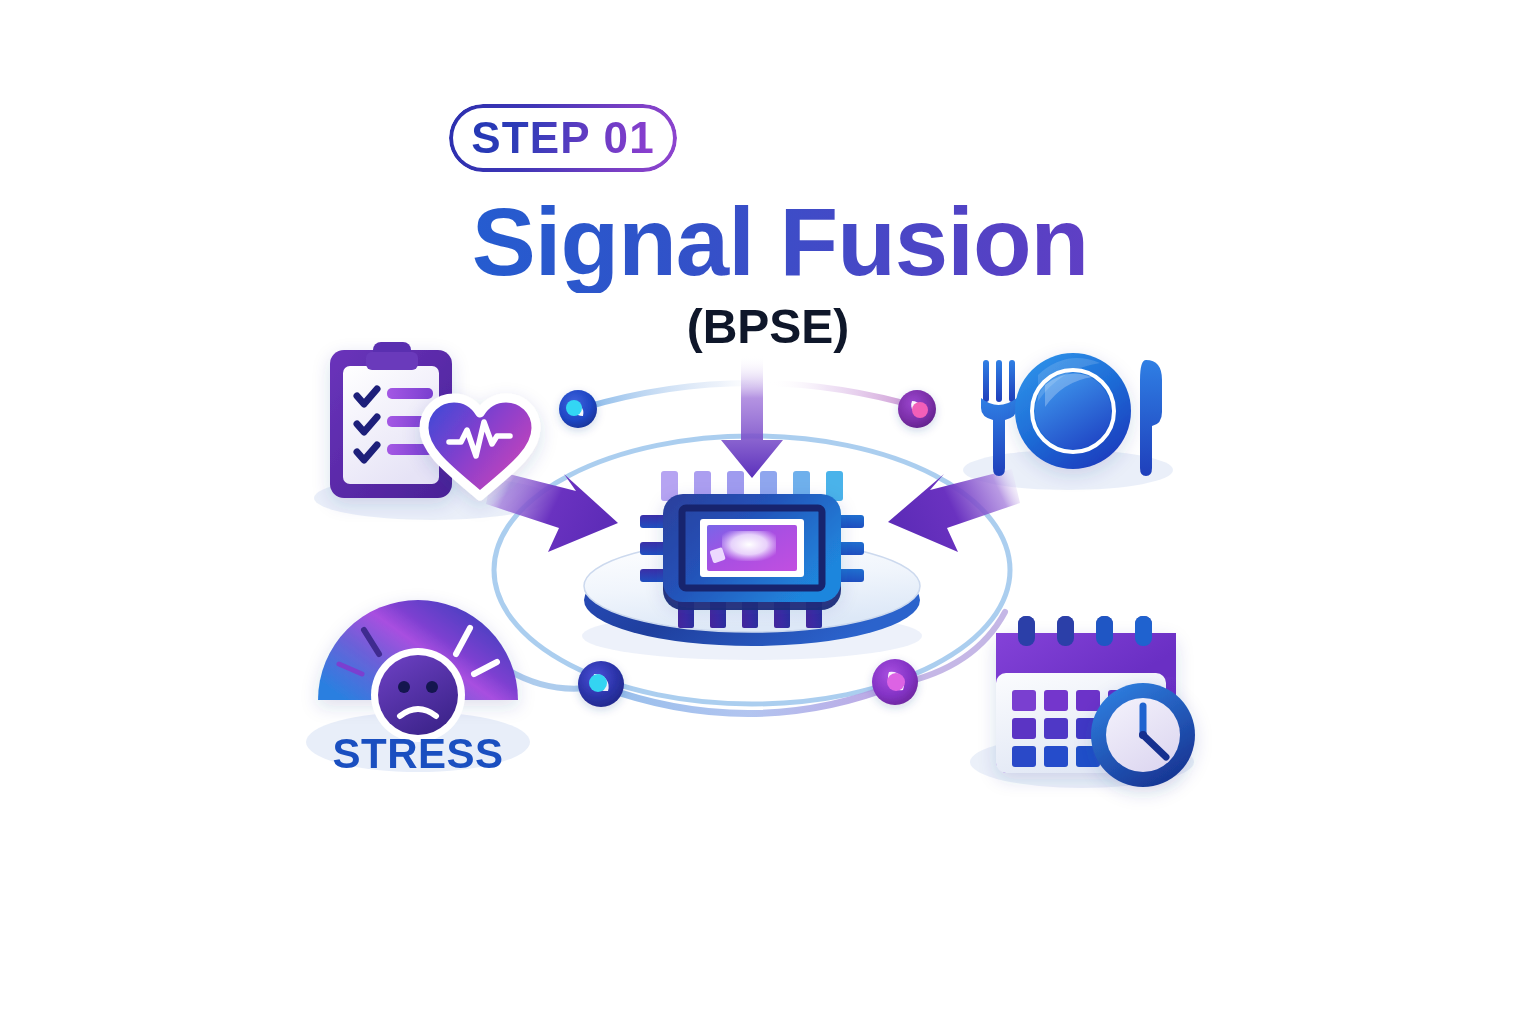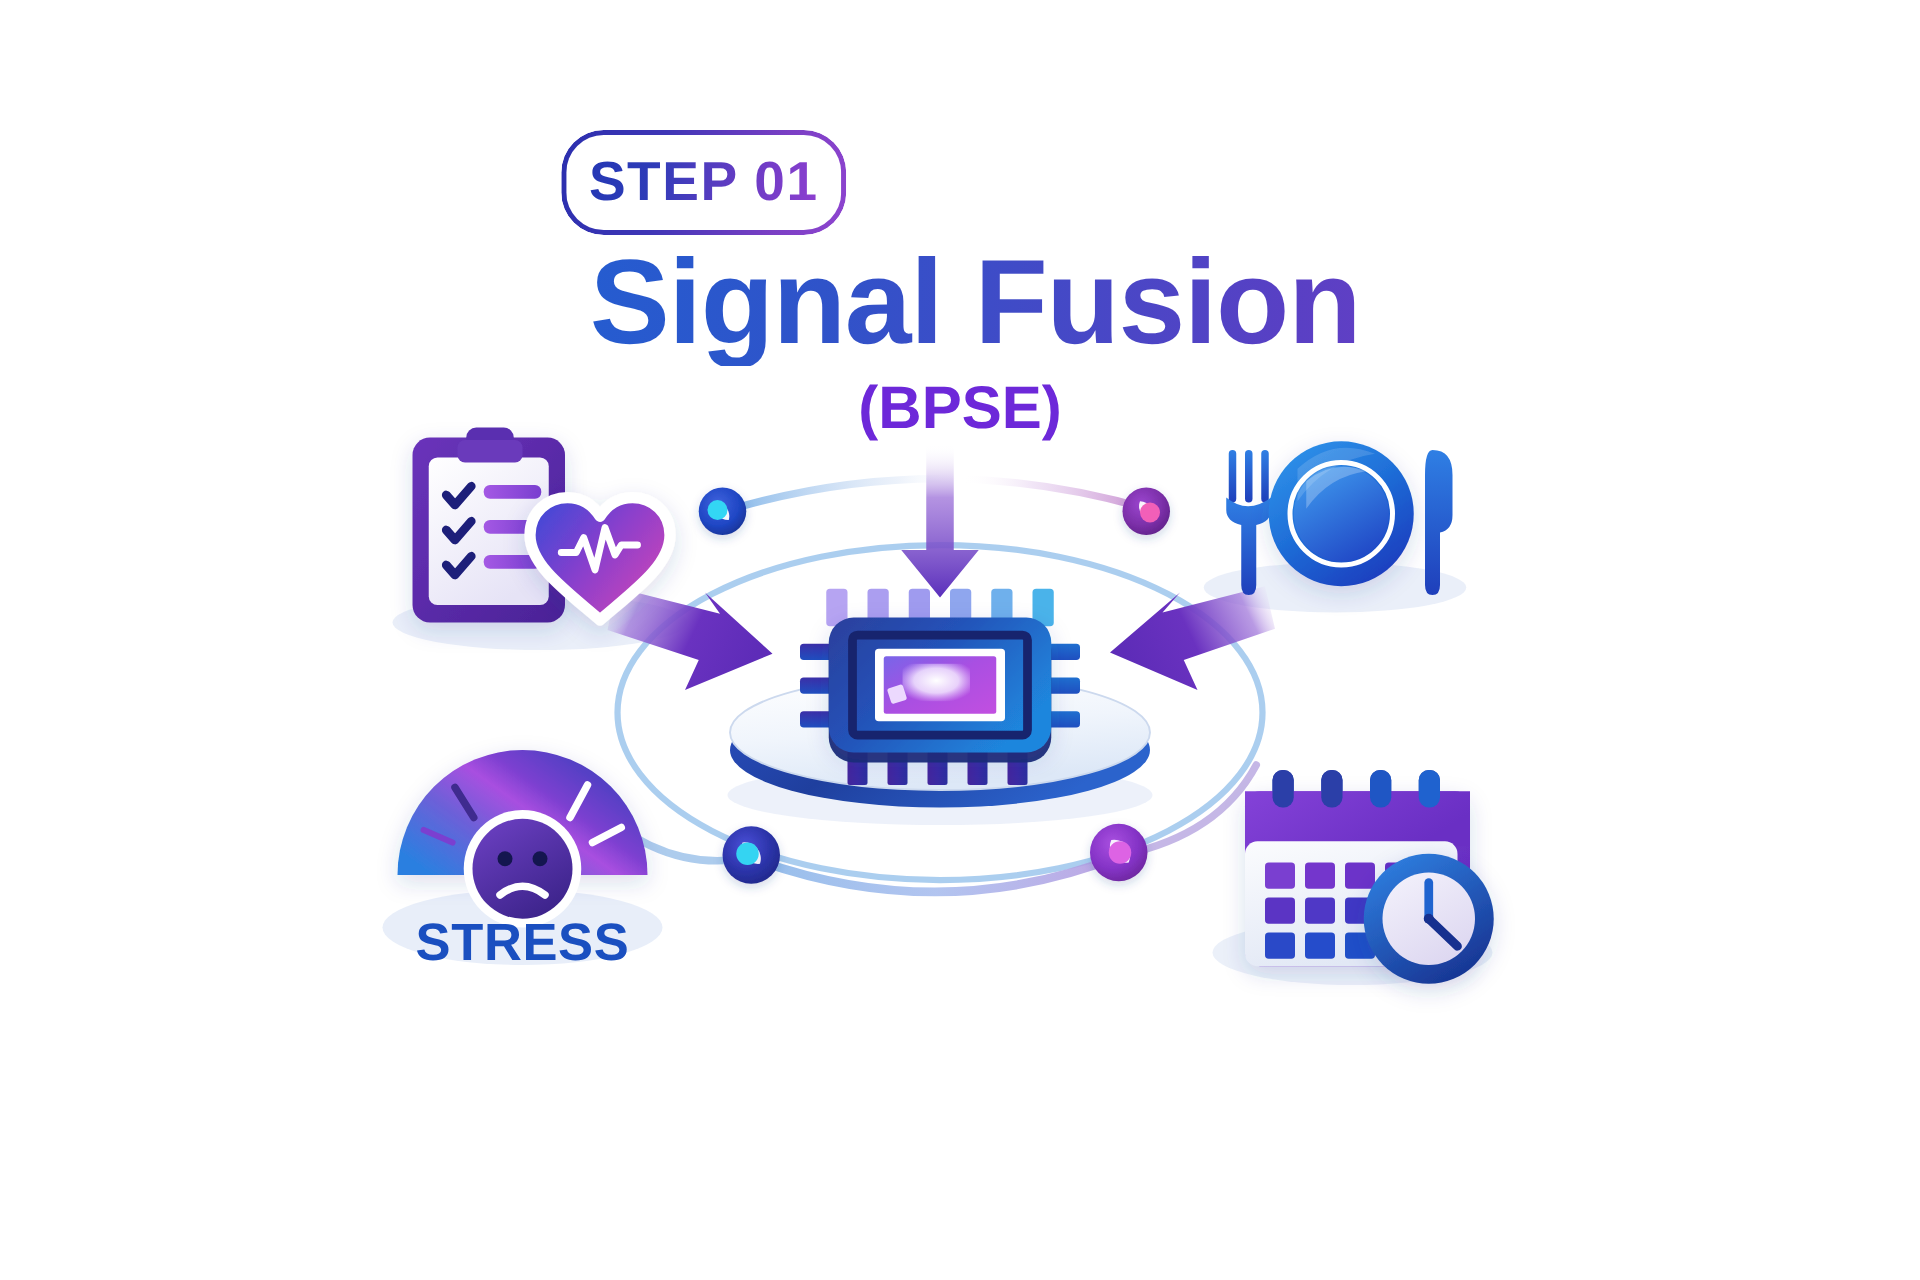--- a/index.html
+++ b/index.html
@@ -22,21 +22,21 @@
     height: 1024px;
     background: #ffffff;
   }
 
   
   .step-badge {
     position: absolute;
     left: 449px;
     top: 104px;
     width: 228px;
-    height: 84px;
+    height: 68px;
     border-radius: 34px;
     background: #ffffff;
     box-sizing: border-box;
     display: flex;
     align-items: center;
     justify-content: center;
   }
   .step-badge .badge-border {
     position: absolute;
     left: 0; top: 0; right: 0; bottom: 0;
@@ -88,21 +88,21 @@
   }
   .subtitle {
     position: absolute;
     left: 0;
     top: 299px;
     width: 1536px;
     text-align: center;
     font-size: 48px;
     font-weight: 700;
     font-family: "Liberation Sans", sans-serif;
-    color: #6d28d9;
+    color: #0f172a;
     letter-spacing: 0px;
   }
 
   
   .node { position: absolute; }
 </style>
 </head>
 <body>
 
 <div id="stage">

